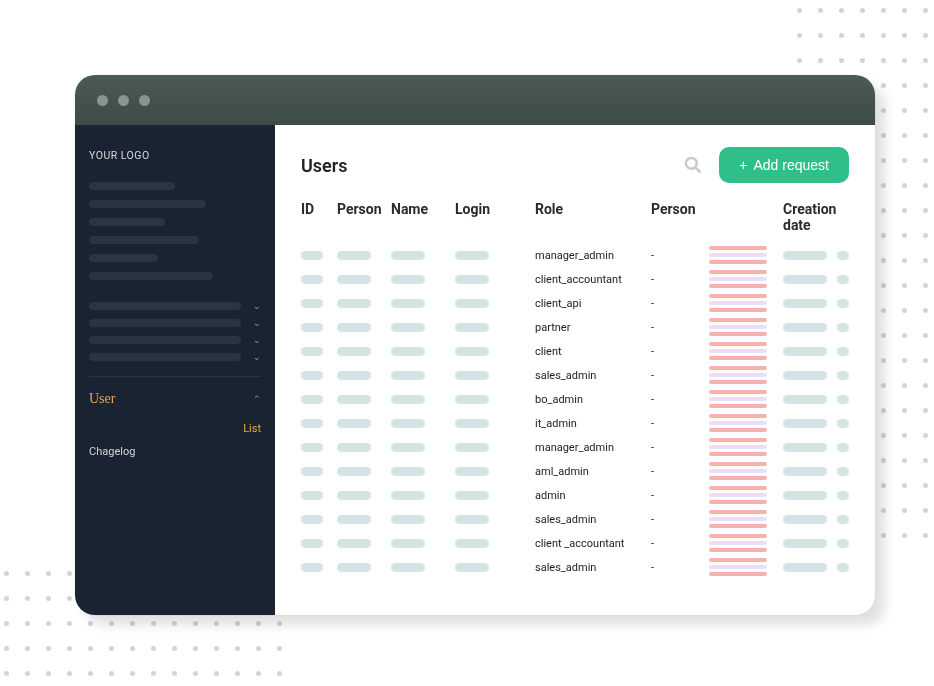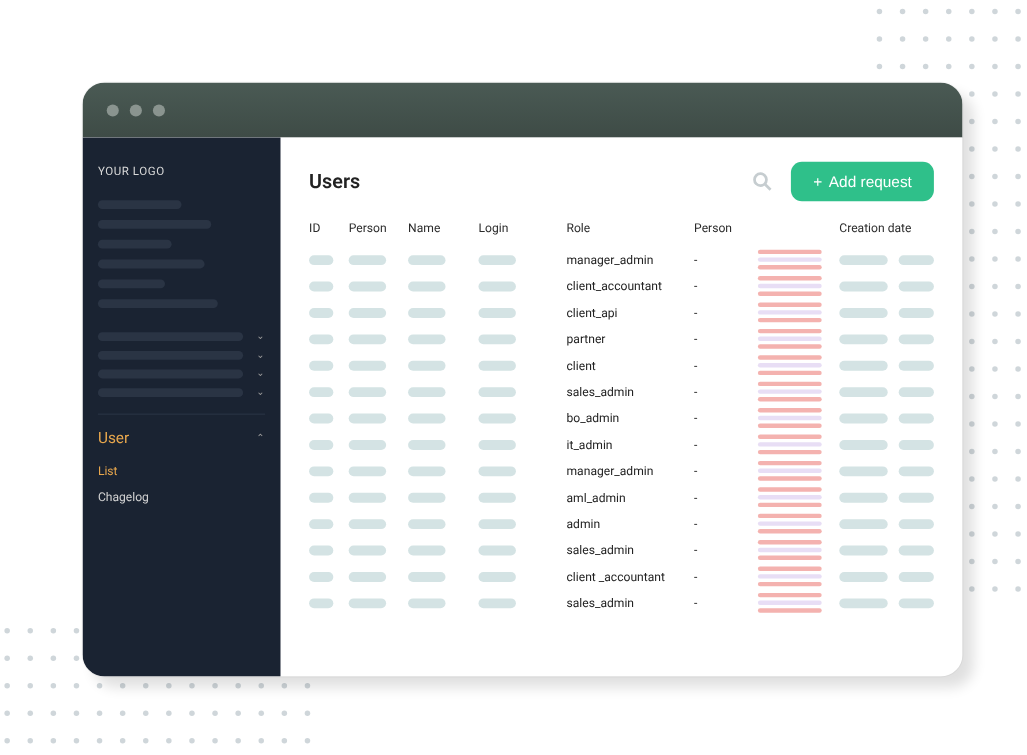--- a/index.html
+++ b/index.html
@@ -27,51 +27,51 @@
   .titlebar {
     height:50px; background:linear-gradient(180deg,#4a5a54,#3e4b46);
     display:flex; align-items:center; padding:0 22px;
   }
   .titlebar .dot { width:11px; height:11px; border-radius:50%; background:#8a948f; margin-right:10px; }
 
   .body { flex:1; display:flex; background:#fff; }
 
   
   .sidebar {
-    width:180px; background:#1a2332; color:#c9c9c9; padding:24px 14px 14px 14px;
+    width:200px; background:#1a2332; color:#c9c9c9; padding:24px 14px 14px 14px;
     display:flex; flex-direction:column; font-size:10.5px;
   }
   .logo { font-size:10.5px; letter-spacing:.5px; margin-bottom:20px; color:#d8d8d8; }
   .sb-skel-group { margin-bottom:6px; }
   .sb-skel { height:8px; background:#2a3444; border-radius:5px; margin-bottom:10px; }
   .sb-row { display:flex; align-items:center; justify-content:space-between; margin-bottom:9px; }
   .sb-row .sb-skel { margin-bottom:0; flex:1; margin-right:12px; }
   .chev { width:8px; height:8px; color:#999; font-size:9px; line-height:8px; }
 
   .sb-section-head {
     display:flex; align-items:center; justify-content:space-between;
-    color:#e8a74d; font-size:14px; padding:14px 0 10px 0; border-top:1px solid #2a3444; margin-top:6px;
+    color:#e8a74d; font-size:14px; padding:14px 0 10px 0; border-top:1px solid #2a3444; margin-top:6px;font-family:Liberation Serif, serif;
   }
   .sb-link { font-size:11px; padding:5px 0; cursor:pointer; }
-  .sb-link.active { color:#e8a74d; }
+  .sb-link.active { color:#e8a74d;text-align:right; }
   .sb-link.dim { color:#d4d4d4; }
 
   
   .main { flex:1; padding:22px 26px 16px 26px; display:flex; flex-direction:column; }
   .main-head { display:flex; align-items:center; gap:16px; margin-bottom:18px; }
   .main-head h1 { font-size:18px; font-weight:600; color:#222; flex:1; }
   .search-ico { width:20px; height:20px; color:#c6cdd0; cursor:pointer; }
   .btn-add {
     background:#2fc08a; color:#fff; font-size:14px; font-weight:500;
     padding:10px 20px; border-radius:10px; border:none; cursor:pointer;
     display:flex; align-items:center; gap:6px;
   }
 
   
-  .thead { display:flex; font-size:11px; color:#2b2b2b; font-weight:400; padding-bottom:10px;justify-content:flex-end; }
+  .thead { display:flex; font-size:14px; color:#2b2b2b; font-weight:700; padding-bottom:10px;justify-content:flex-end; }
   .col-id{width:36px;} .col-subj{width:54px;} .col-name{width:64px;} .col-login{width:48px;}
   .col-role{width:116px;margin-left:32px;} .col-person{width:54px;} .col-status{width:78px; padding-left:4px;} .col-cdate{flex:1;}
 
   .trow { display:flex; align-items:center; height:24px; font-size:11px; color:#222; }
   .pill { height:9px; border-radius:5px; background:#d4e3e4; }
   .trow .col-id .pill{ width:22px; }
   .trow .col-subj .pill{ width:34px; }
   .trow .col-name .pill{ width:34px; }
   .trow .col-login .pill{ width:34px; }
   .status-lines { display:flex; flex-direction:column; gap:3px; width:58px;}

